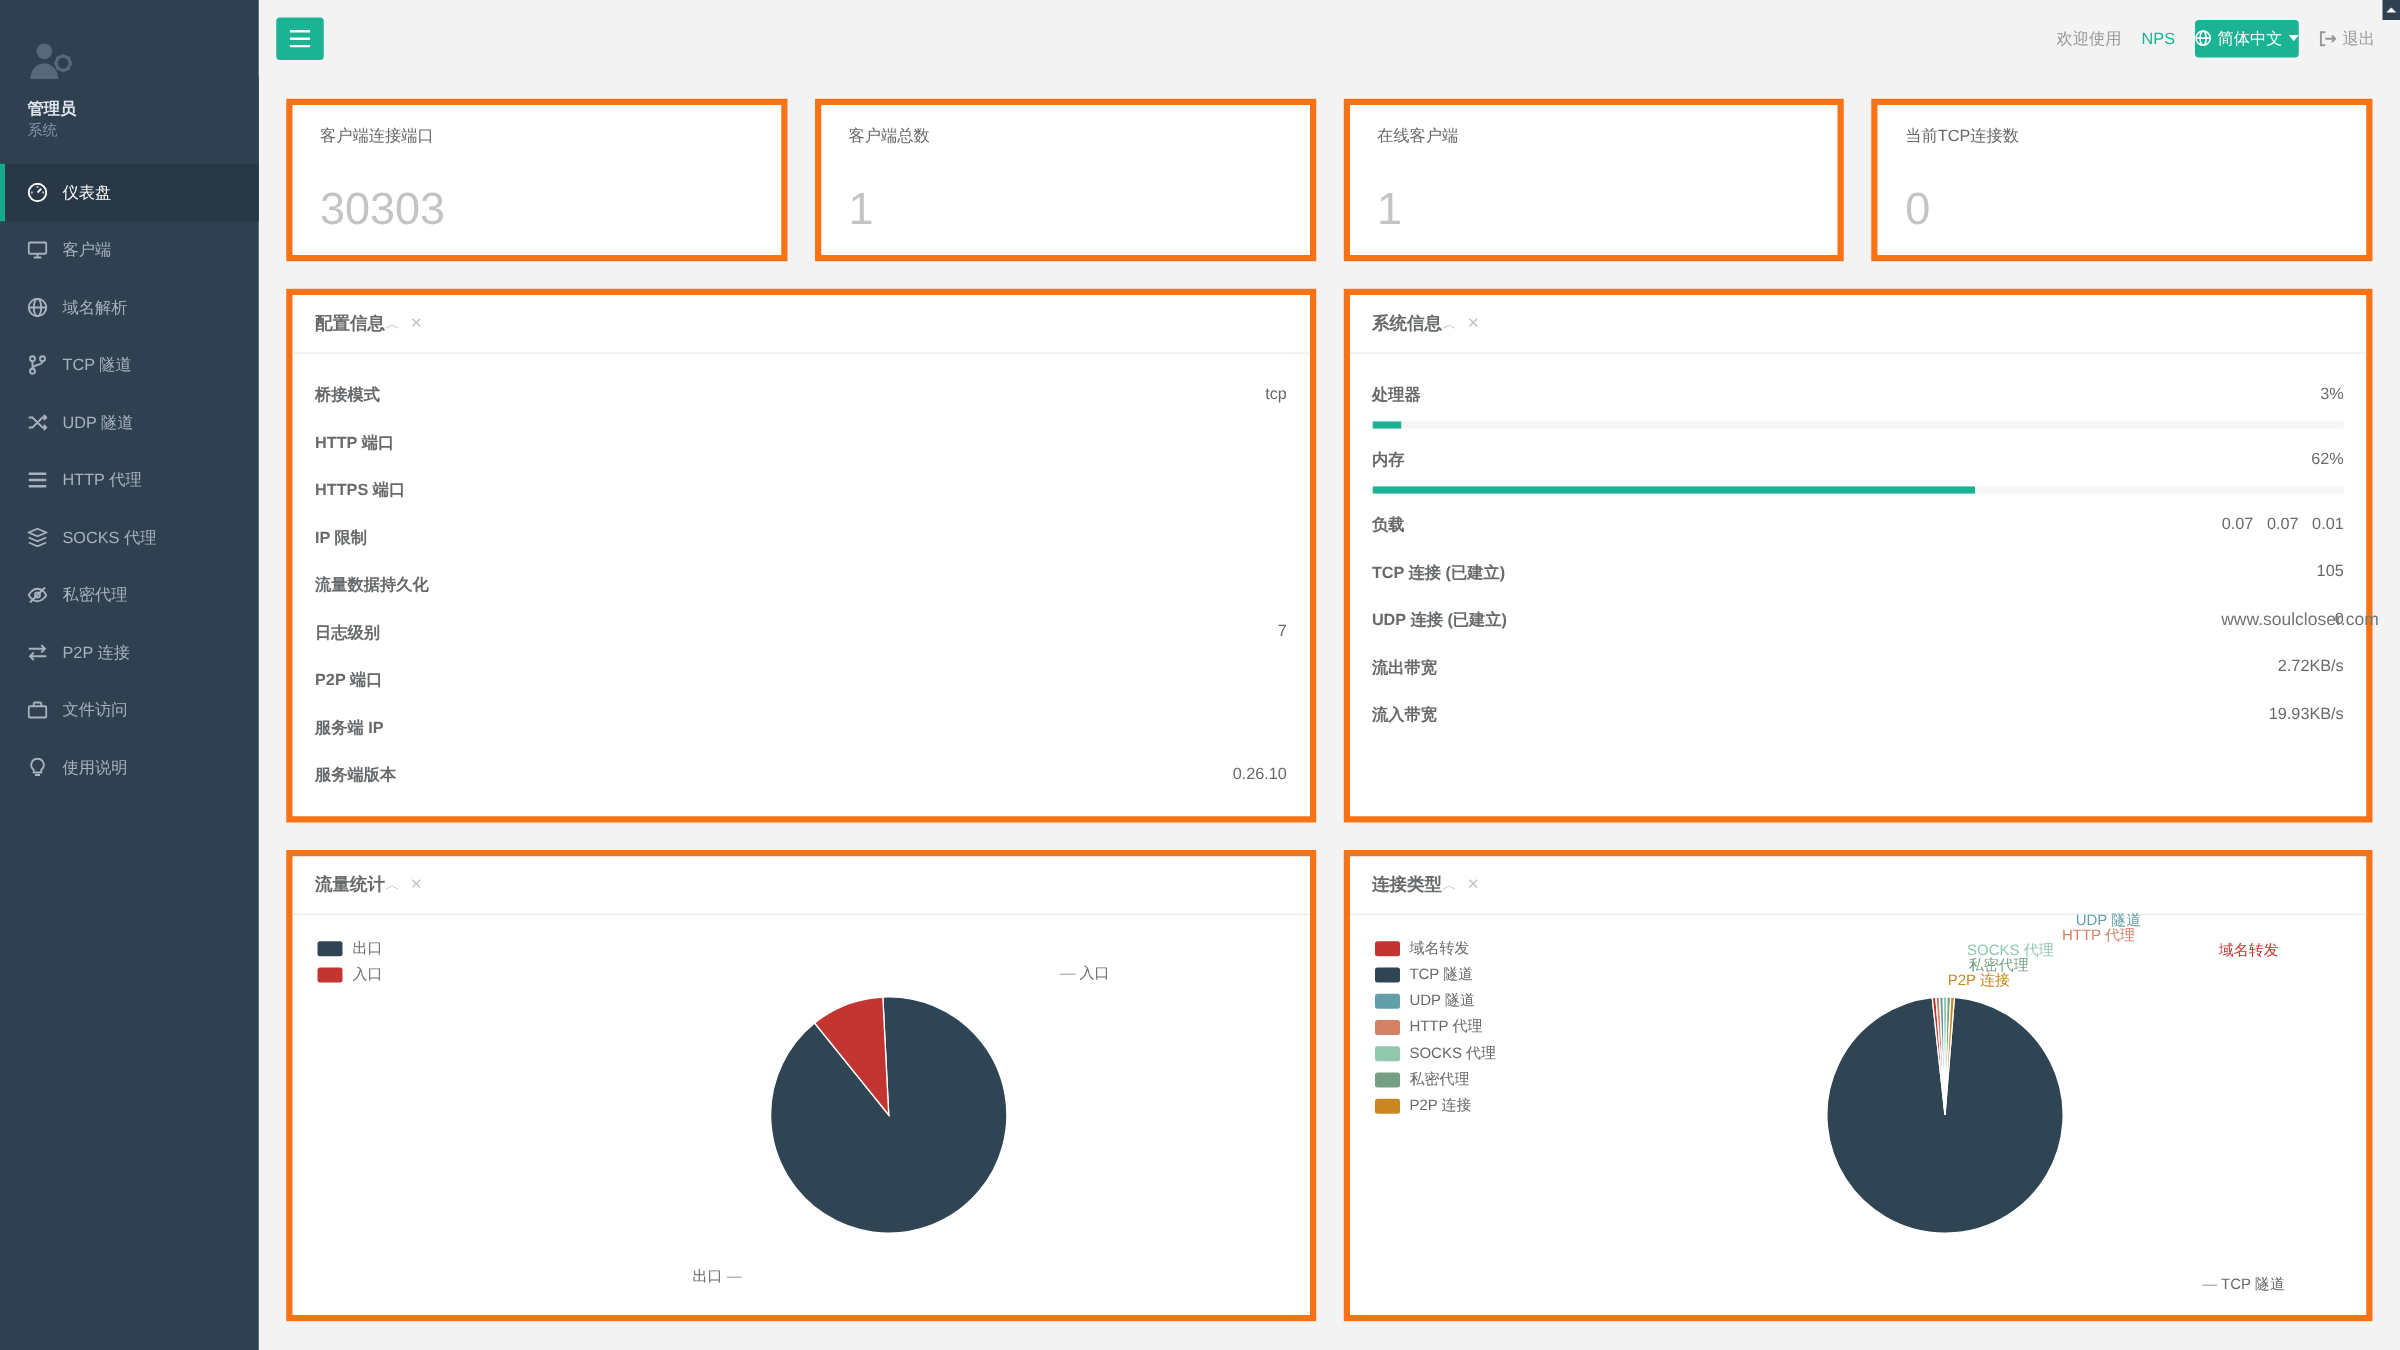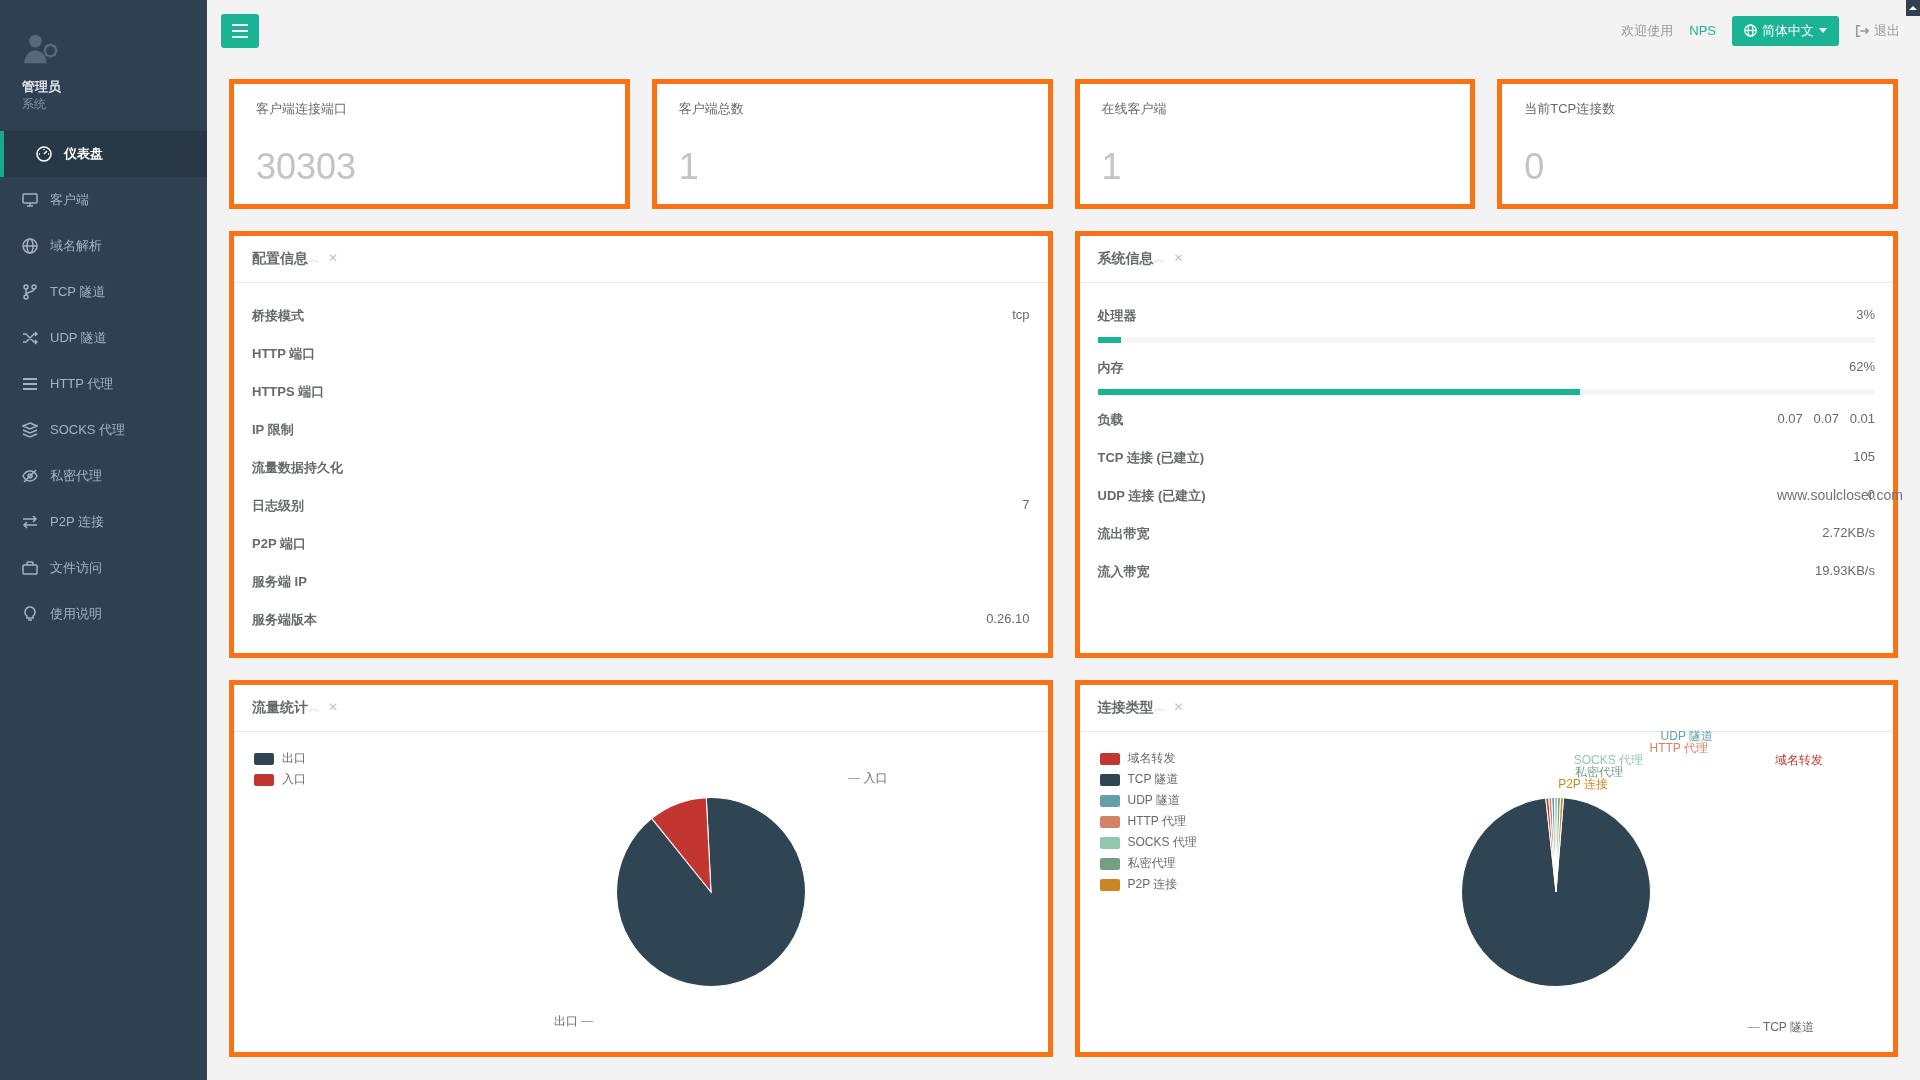--- a/index.html
+++ b/index.html
@@ -6,28 +6,28 @@
 body{font-family:"Helvetica Neue",Arial,"Microsoft YaHei",sans-serif;font-size:13px;background:#f3f3f4;color:#676a6c;overflow-x:hidden}
 .wrap{display:flex;min-height:100vh;width:1920px}
 .sidebar{width:207px;background:#2f4050;color:#a7b1c2;flex-shrink:0}
 .profile{padding:30px 22px 18px;background:#2f4050}
 .profile .avatar{display:flex;align-items:center;gap:-5px;margin-bottom:10px}
 .profile .avatar svg{width:38px;height:38px}
 .profile .name{font-weight:600;color:#dfe4ed;font-size:13px}
 .profile .role{color:#8095a8;font-size:12px}
 .nav{list-style:none}
 .nav li{display:flex;align-items:center;padding:14px 22px;gap:12px;cursor:pointer;font-size:13px;color:#a7b1c2}
-.nav li.active{background:#293846;color:#fff;border-left:4px solid #19aa8d;padding-left:32px;font-weight:700}
+.nav li.active{background:#293846;color:#fff;border-left:4px solid #19aa8d;padding-left:18px;font-weight:400}
 .nav .ico{width:16px;height:16px;display:inline-flex;align-items:center;justify-content:center}
 .main{flex:1;display:flex;flex-direction:column;min-width:0}
 .topbar{background:#f3f3f4;border-bottom:0;height:61px;display:flex;align-items:center;justify-content:space-between;padding:0 20px 0 14px}
 .hamburger{background:#1ab394;color:#fff;border:none;width:38px;height:34px;border-radius:3px;cursor:pointer;display:flex;align-items:center;justify-content:center}
 .top-right{display:flex;align-items:center;gap:16px;color:#999}
 .top-right a{color:#1ab394;text-decoration:none}
-.lang-btn{background:#1ab394;color:#fff;border:none;padding:6px 12px;border-radius:3px;cursor:pointer;display:flex;align-items:center;gap:5px;font-size:13px}
+.lang-btn{background:#1ab394;color:#fff;border:none;padding:6px 0;border-radius:3px;cursor:pointer;display:flex;align-items:center;gap:5px;font-size:13px}
 .logout{display:flex;align-items:center;gap:5px;cursor:pointer;color:#999}
 .content{padding:18px 22px;flex:1}
 .row{display:flex;gap:22px;margin-bottom:22px}
 .card{background:#fff;border:5px solid #f97316;flex:1;min-width:0}
 .stat{padding:16px 22px}
 .stat .lbl{font-size:13px;color:#676a6c;margin-bottom:28px}
 .stat .val{font-size:36px;color:#c4c4c4;font-weight:300}
 .panel-head{padding:14px 18px;border-bottom:1px solid #e7eaec;display:flex;align-items:center}
 .panel-head h5{font-size:14px;font-weight:600;color:#676a6c}
 .tools{display:flex;gap:8px;color:#c4c4c4}
@@ -394,21 +394,21 @@
                   <path d="M100 100 L98.71774321919017 10.009134810537205 A90 90 0 0 1 101.54505732120566 10.01326321132548 Z" fill="#91c7ae" stroke="#fff" stroke-width="1"></path>
                   <path d="M100 100 L101.54505732120566 10.01326321132548 A90 90 0 0 1 104.37084663818214 10.106197657093773 Z" fill="#749f83" stroke="#fff" stroke-width="1"></path>
                   <path d="M100 100 L104.37084663818214 10.106197657093773 A90 90 0 0 1 107.19232245722544 10.287846432764255 Z" fill="#ca8622" stroke="#fff" stroke-width="1"></path>
                 </svg>
               <div class="pie-label" style="top:10px;right:60px;color:#c23531">域名转发</div>
               <div class="pie-label" style="top:-2px;right:175px;color:#d48265">HTTP 代理</div>
               <div class="pie-label" style="top:-14px;right:170px;color:#61a0a8">UDP 隧道</div>
               <div class="pie-label" style="top:10px;right:240px;color:#91c7ae">SOCKS 代理</div>
               <div class="pie-label" style="top:22px;right:260px;color:#749f83">私密代理</div>
               <div class="pie-label" style="top:34px;right:275px;color:#ca8622">P2P 连接</div>
-              <div class="pie-label" style="bottom:6px;right:69px"><span style="color:#999">— </span><span>TCP 隧道</span></div>
+              <div class="pie-label" style="bottom:6px;right:55px"><span style="color:#999">— </span><span>TCP 隧道</span></div>
             </div>
           </div>
         </div>
       </div>
     </div>
 
     <div class="footer">
       
       
     </div>

